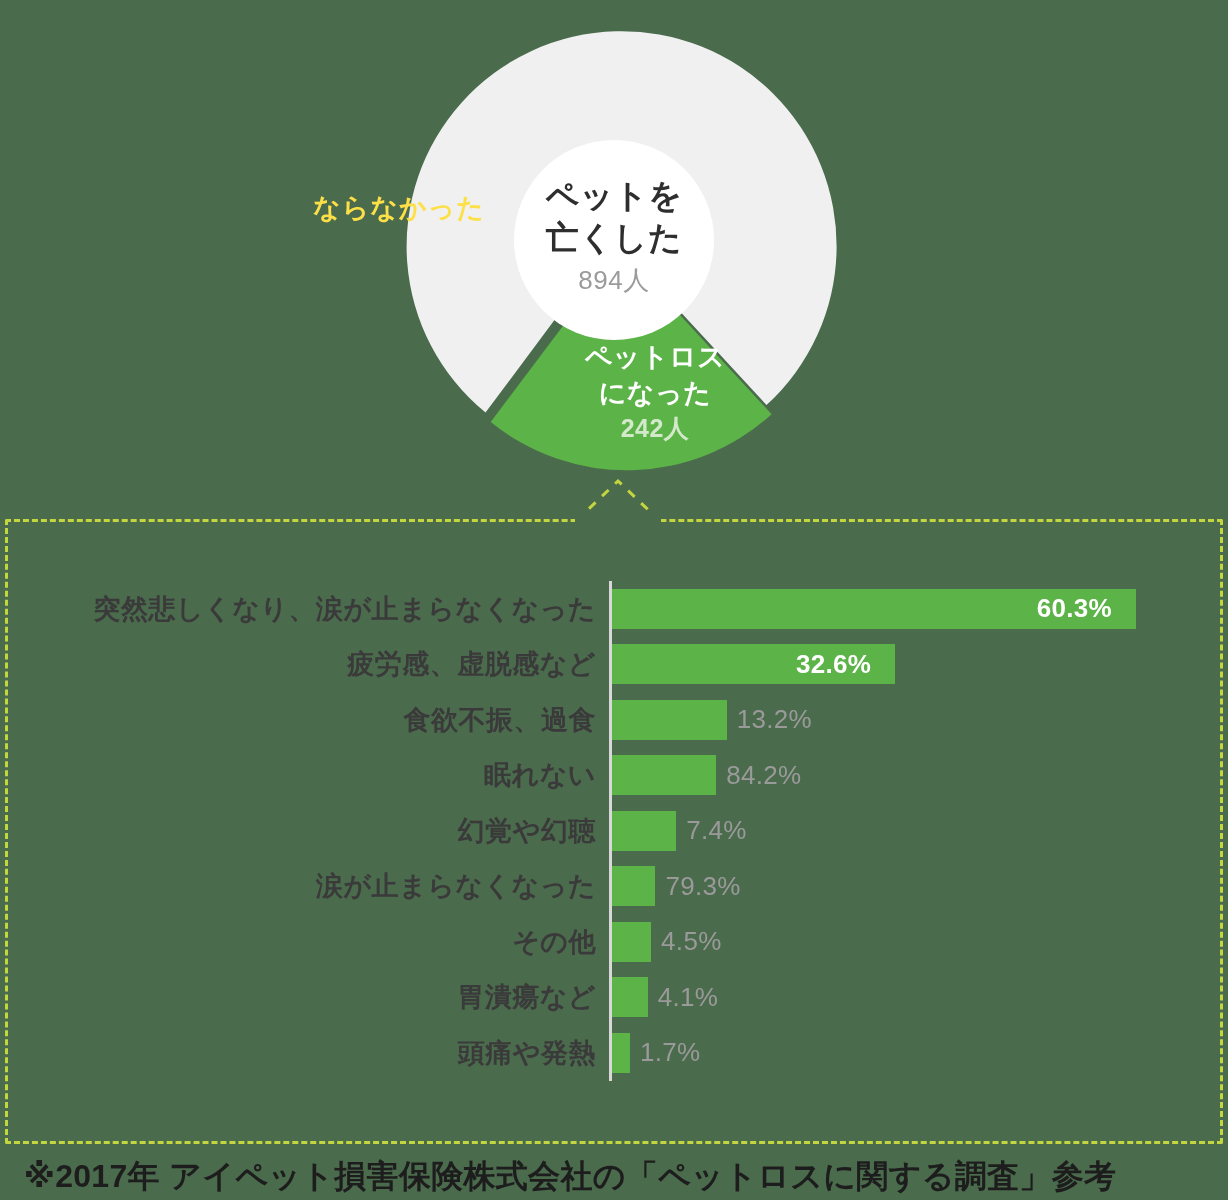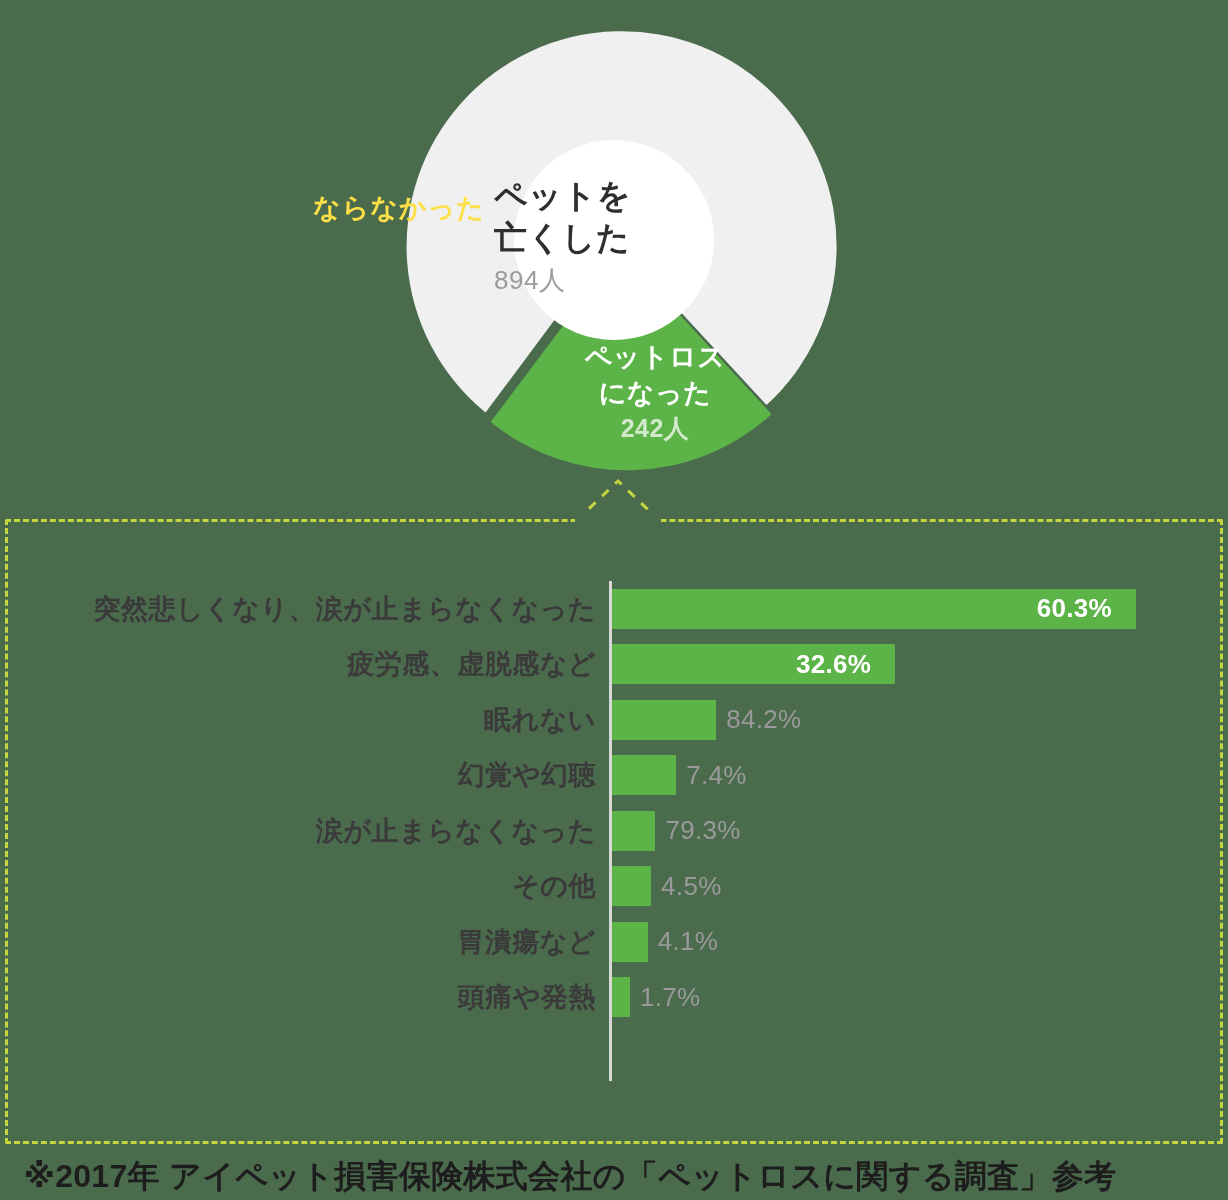--- a/index.html
+++ b/index.html
@@ -26,21 +26,21 @@
     width: 1228px;
     height: 500px;
   }
   .donut-svg { position: absolute; left: 0; top: 0; }
 
   .donut-center-text {
     position: absolute;
     left: 494px;
     top: 175px;
     width: 240px;
-    text-align: left;
+    text-align: center;
     pointer-events: none;
   }
   .center-line {
     font-size: 33px;
     font-weight: 700;
     color: #2e2e2e;
     line-height: 1.28;
     letter-spacing: 0.5px;
   }
   .center-count {
@@ -247,20 +247,27 @@
         </div>
         <div class="row">
           <div class="row-label">疲労感、虚脱感など</div>
           <div class="bar-area">
             <div class="bar" style="width: 283.29px; background: rgb(92, 179, 71);">
               <span class="bar-val-in">32.6%</span>
             </div>
           </div>
         </div>
         <div class="row">
+          <div class="row-label">食欲不振、過食</div>
+          <div class="bar-area">
+            <div class="bar" style="width: 114.706px; background: rgb(92, 179, 71);"></div>
+            <span class="bar-val-out">13.2%</span>
+          </div>
+        </div>
+        <div class="row">
           <div class="row-label">眠れない</div>
           <div class="bar-area">
             <div class="bar" style="width: 104.279px; background: rgb(92, 179, 71);"></div>
             <span class="bar-val-out">84.2%</span>
           </div>
         </div>
         <div class="row">
           <div class="row-label">幻覚や幻聴</div>
           <div class="bar-area">
             <div class="bar" style="width: 64.3051px; background: rgb(92, 179, 71);"></div>

